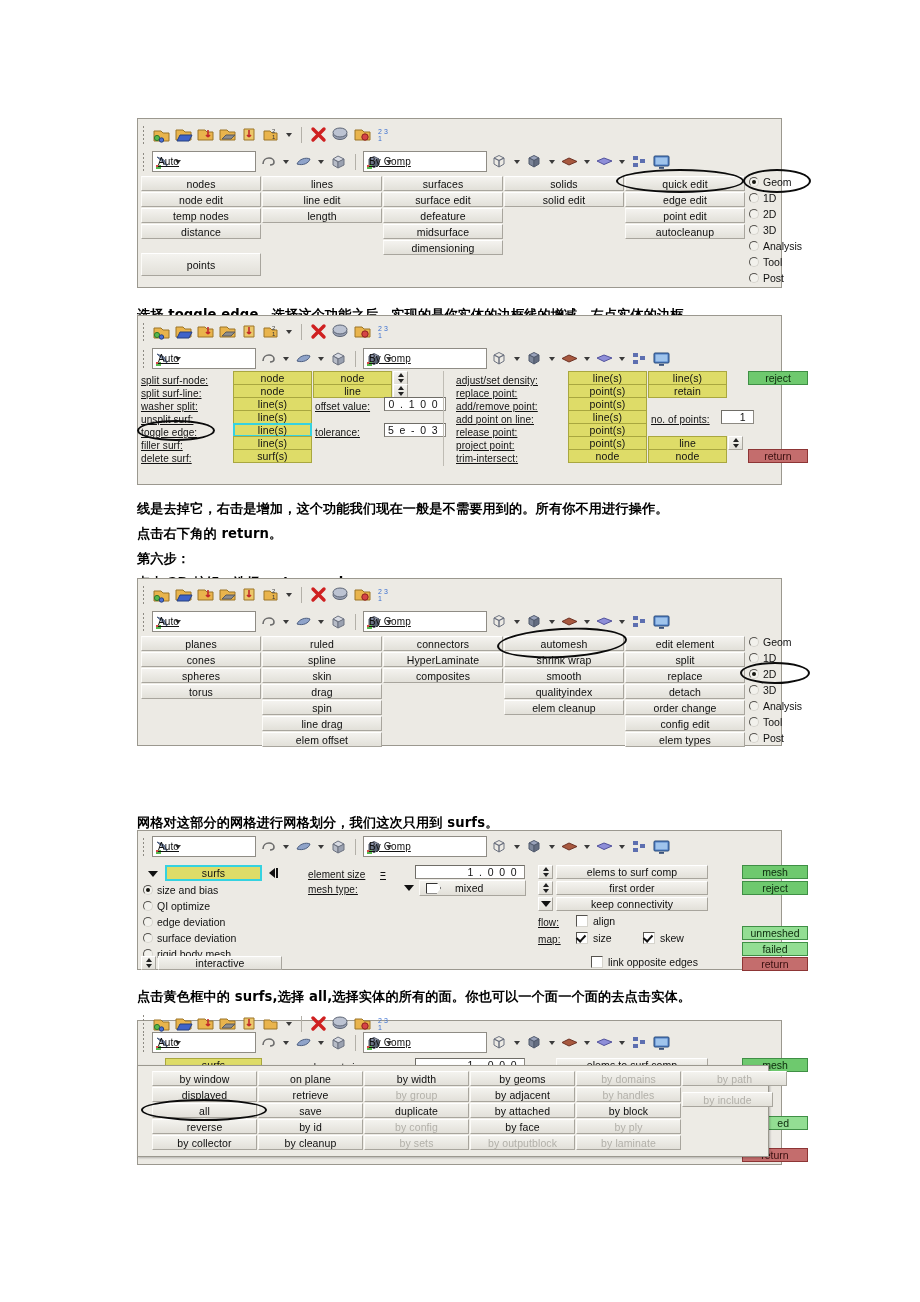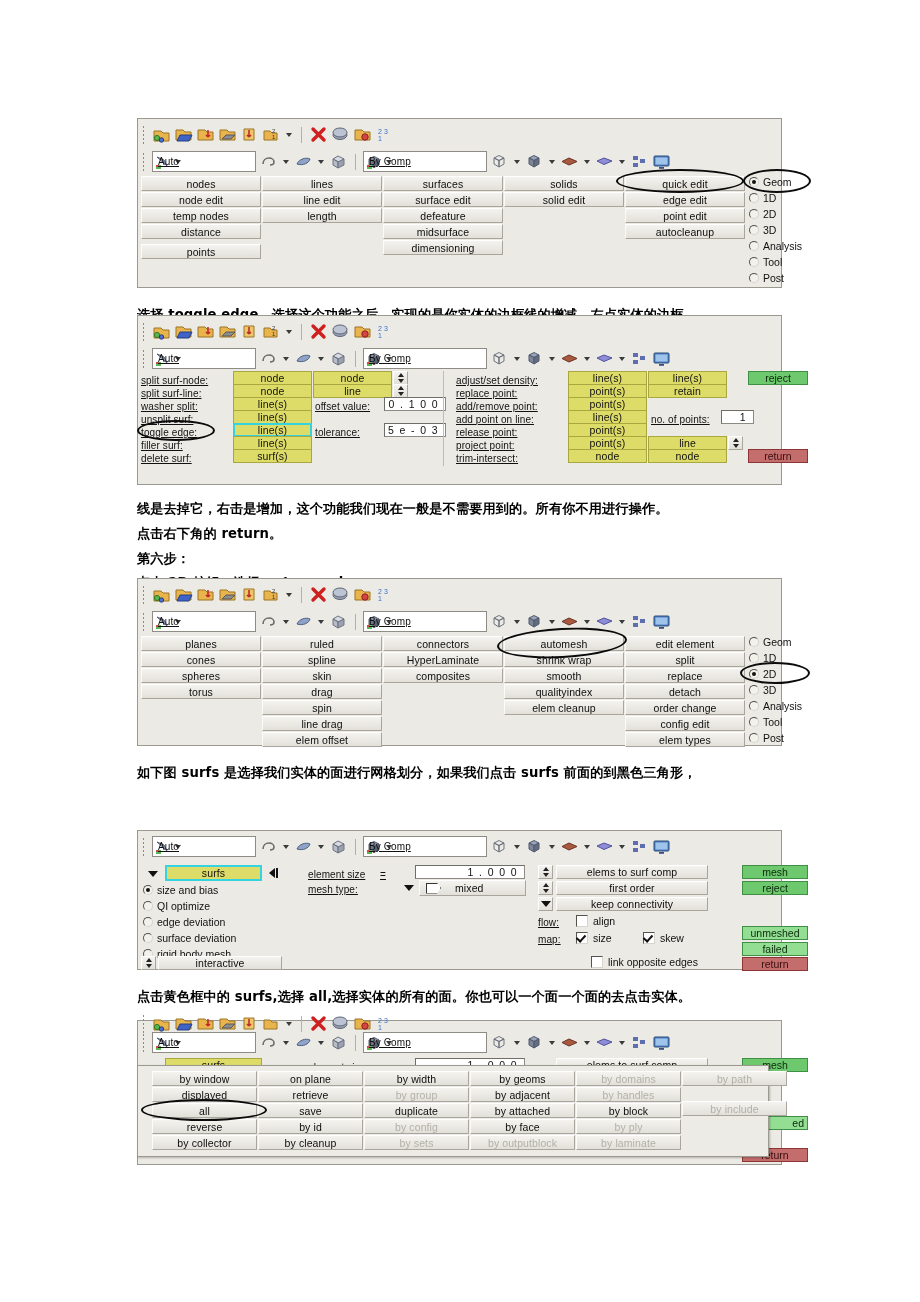--- a/index.html
+++ b/index.html
@@ -332,21 +332,21 @@
             <rect x="2" y="4" width="15" height="10" rx="1" fill="#4f7fc4" stroke="#2b4d7d"></rect>
             <rect x="3.5" y="5.5" width="12" height="7" fill="#9fc4ec"></rect>
             <rect x="7" y="15" width="5" height="1.8" fill="#39527a"></rect>
           </svg></span>
     </div>
 
     <div class="btn" style="left:3px; top:57px; width:120px; height:15px;">nodes</div>
     <div class="btn" style="left:3px; top:73px; width:120px; height:15px;">node edit</div>
     <div class="btn" style="left:3px; top:89px; width:120px; height:15px;">temp nodes</div>
     <div class="btn" style="left:3px; top:105px; width:120px; height:15px;">distance</div>
-    <div class="btn" style="left:3px; top:125px; width:120px; height:15px;text-align:right;">points</div>
+    <div class="btn" style="left:3px; top:134px; width:120px; height:23px;text-align:right;">points</div>
 
     <div class="btn" style="left:124px; top:57px; width:120px; height:15px;">lines</div>
     <div class="btn" style="left:124px; top:73px; width:120px; height:15px;">line edit</div>
     <div class="btn" style="left:124px; top:89px; width:120px; height:15px;">length</div>
 
     <div class="btn" style="left:245px; top:57px; width:120px; height:15px;">surfaces</div>
     <div class="btn" style="left:245px; top:73px; width:120px; height:15px;">surface edit</div>
     <div class="btn" style="left:245px; top:89px; width:120px; height:15px;">defeature</div>
     <div class="btn" style="left:245px; top:105px; width:120px; height:15px;">midsurface</div>
     <div class="btn" style="left:245px; top:121px; width:120px; height:15px;">dimensioning</div>
@@ -771,21 +771,21 @@
       </div>
     <div class="radio" style="left:611px; top:153px;">
         <span class="rc"></span>
         <span>Post</span>
       </div>
 
     <div class="ellipse" style="left:359px; top:49px; width:130px; height:30px; transform:rotate(-3deg);"></div>
     <div class="ellipse" style="left:602px; top:83px; width:70px; height:22px;"></div>
   </div>
 
-  <p class="para" style="top:748px;">如下图 surfs 是选择我们实体的面进行网格划分，如果我们点击 surfs 前面的到黑色三角形，</p>
+  <p class="para" style="top:798px;">网格对这部分的网格进行网格划分，我们这次只用到 surfs。</p>
 
   <div class="panel" style="left:137px; top:830px; width:645px; height:140px;">
 
     <div class="tb" style="top:3px;">
       <span class="grip"></span>
       <div class="combo" style="width:98px;">
         <span class="ico" style="width:16px;height:16px;"><svg width="16" height="16" viewBox="0 0 16 16">
               <path d="M2 3l7 3 3 6z" fill="#9fb0d0" stroke="#4d5f80"></path>
               <rect x="1" y="11" width="5" height="4" fill="#57b84d"></rect>
               <rect x="1" y="11" width="2.5" height="2" fill="#d64545"></rect>
@@ -1067,38 +1067,38 @@
     </div>
 
     <div style="position:absolute; left:6px; top:40px; width:16px; height:12px; display:flex; align-items:center;">
       <span style="display:block;width:9px;height:2px;background:#111;"></span>
     </div>
     <div class="ybtn" style="left:27px; top:37px; width:97px; height:14px;">surfs</div>
     <div class="lbl" style="left:170px; top:41px;">element size</div>
     <div class="tfield" style="left:277px; top:37px; width:110px; height:14px;">1 . 0 0 0</div>
     <div class="btn" style="left:418px; top:37px; width:152px; height:14px;">elems to surf comp</div>
     <div class="gbtn" style="left:604px; top:37px; width:66px; height:14px;">mesh</div>
-    <div class="gbtn pale" style="left:604px; top:95px; width:66px; height:14px; justify-content:flex-end; padding-right:3px;">ed</div>
+    <div class="gbtn pale" style="left:604px; top:95px; width:66px; height:14px; justify-content:flex-end; padding-right:18px;">ed</div>
     <div class="rbtn" style="left:604px; top:127px; width:66px; height:14px;">return</div>
 
     <div class="popup" style="left:-1px; top:44px; width:632px; height:92px;">
 
       <div class="btn" style="left:14px; top:5px; width:105px; height:15px;">by window</div>
       <div class="btn" style="left:120px; top:5px; width:105px; height:15px;">on plane</div>
       <div class="btn" style="left:226px; top:5px; width:105px; height:15px;">by width</div>
       <div class="btn" style="left:332px; top:5px; width:105px; height:15px;">by geoms</div>
       <div class="btn dis" style="left:438px; top:5px; width:105px; height:15px;">by domains</div>
       <div class="btn dis" style="left:544px; top:5px; width:105px; height:15px;">by path</div>
 
       <div class="btn" style="left:14px; top:21px; width:105px; height:15px;">displayed</div>
       <div class="btn" style="left:120px; top:21px; width:105px; height:15px;">retrieve</div>
       <div class="btn dis" style="left:226px; top:21px; width:105px; height:15px;">by group</div>
       <div class="btn" style="left:332px; top:21px; width:105px; height:15px;">by adjacent</div>
       <div class="btn dis" style="left:438px; top:21px; width:105px; height:15px;">by handles</div>
-      <div class="btn dis" style="left:544px; top:35px; width:105px; height:15px;">by include</div>
+      <div class="btn dis" style="left:544px; top:26px; width:91px; height:15px;">by include</div>
 
       <div class="btn" style="left:14px; top:37px; width:105px; height:15px;">all</div>
       <div class="btn" style="left:120px; top:37px; width:105px; height:15px;">save</div>
       <div class="btn" style="left:226px; top:37px; width:105px; height:15px;">duplicate</div>
       <div class="btn" style="left:332px; top:37px; width:105px; height:15px;">by attached</div>
       <div class="btn" style="left:438px; top:37px; width:105px; height:15px;">by block</div>
 
       <div class="btn" style="left:14px; top:53px; width:105px; height:15px;">reverse</div>
       <div class="btn" style="left:120px; top:53px; width:105px; height:15px;">by id</div>
       <div class="btn dis" style="left:226px; top:53px; width:105px; height:15px;">by config</div>

